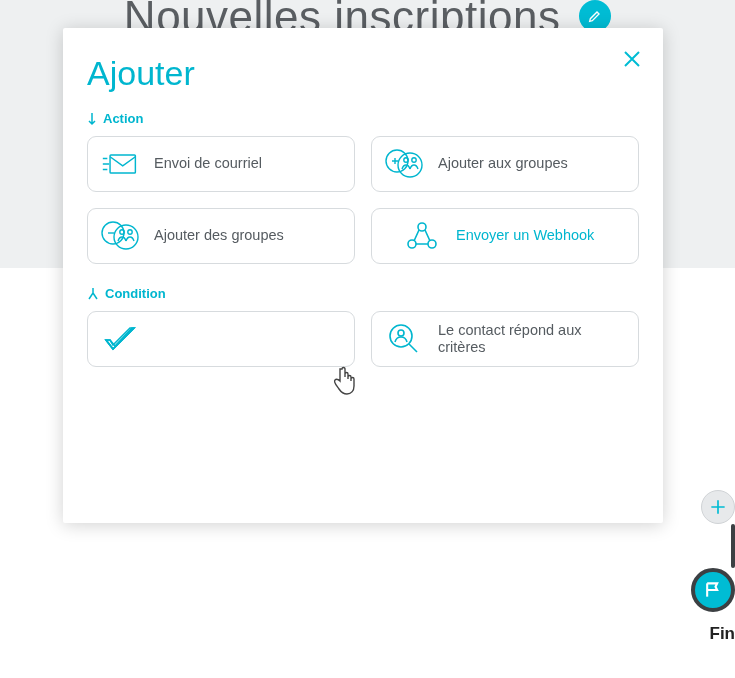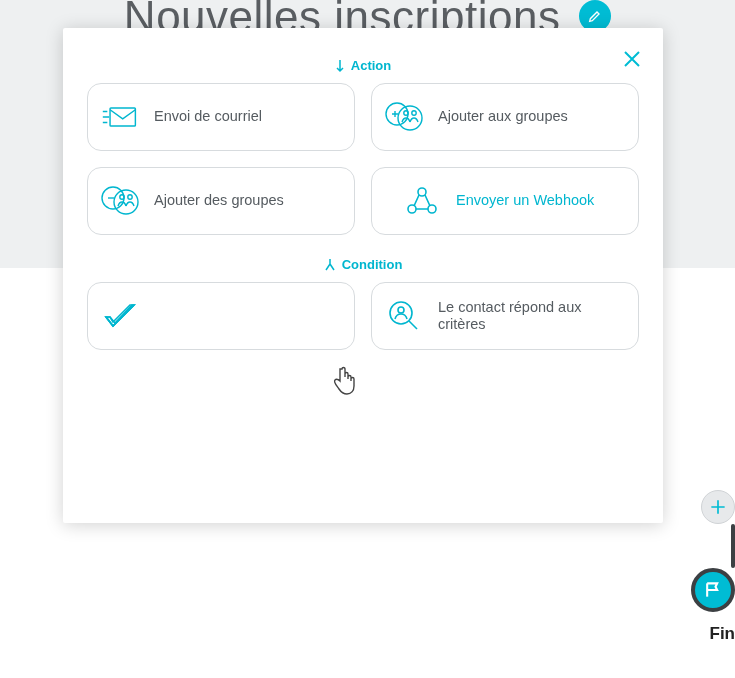--- a/index.html
+++ b/index.html
@@ -109,33 +109,32 @@
   }
   .section-hdr {
     display: flex;
     align-items: center;
     gap: 6px;
     color: #00b6cf;
     font-size: 13px;
     font-weight: 600;
     margin-bottom: 10px;
     margin-top: 4px;
-    justify-content: center;
   }
   .section-hdr svg { flex-shrink: 0; }
   .grid {
     display: grid;
     grid-template-columns: 1fr 1fr;
     gap: 16px;
     margin-bottom: 22px;
   }
   .option {
     border: 1px solid #d7dbde;
-    border-radius: 14px;
-    height: 68px;
+    border-radius: 9px;
+    height: 56px;
     display: flex;
     align-items: center;
     padding: 0 12px;
     gap: 14px;
     cursor: pointer;
     background: #fff;
     color: #555b60;
     font-size: 14.5px;
     font-weight: 500;
   }
@@ -187,20 +186,21 @@
     <div class="endlabel">Fin</div>
   </div>
 </div>
 
 <div class="modal">
   <div class="close">
     <svg width="24" height="24" viewBox="0 0 24 24" fill="none" stroke="#00bcd4" stroke-width="2">
         <path d="M5 5l14 14M19 5L5 19"></path>
       </svg>
   </div>
+  <h1>Ajouter</h1>
 
   <div class="section-hdr">
     <svg width="10" height="14" viewBox="0 0 10 14" fill="none" stroke="#00b6cf" stroke-width="1.5">
         <path d="M5 1v11M2 9l3 3 3-3"></path>
       </svg>
     <span>Action</span>
   </div>
 
   <div class="grid">
     <div class="option">

